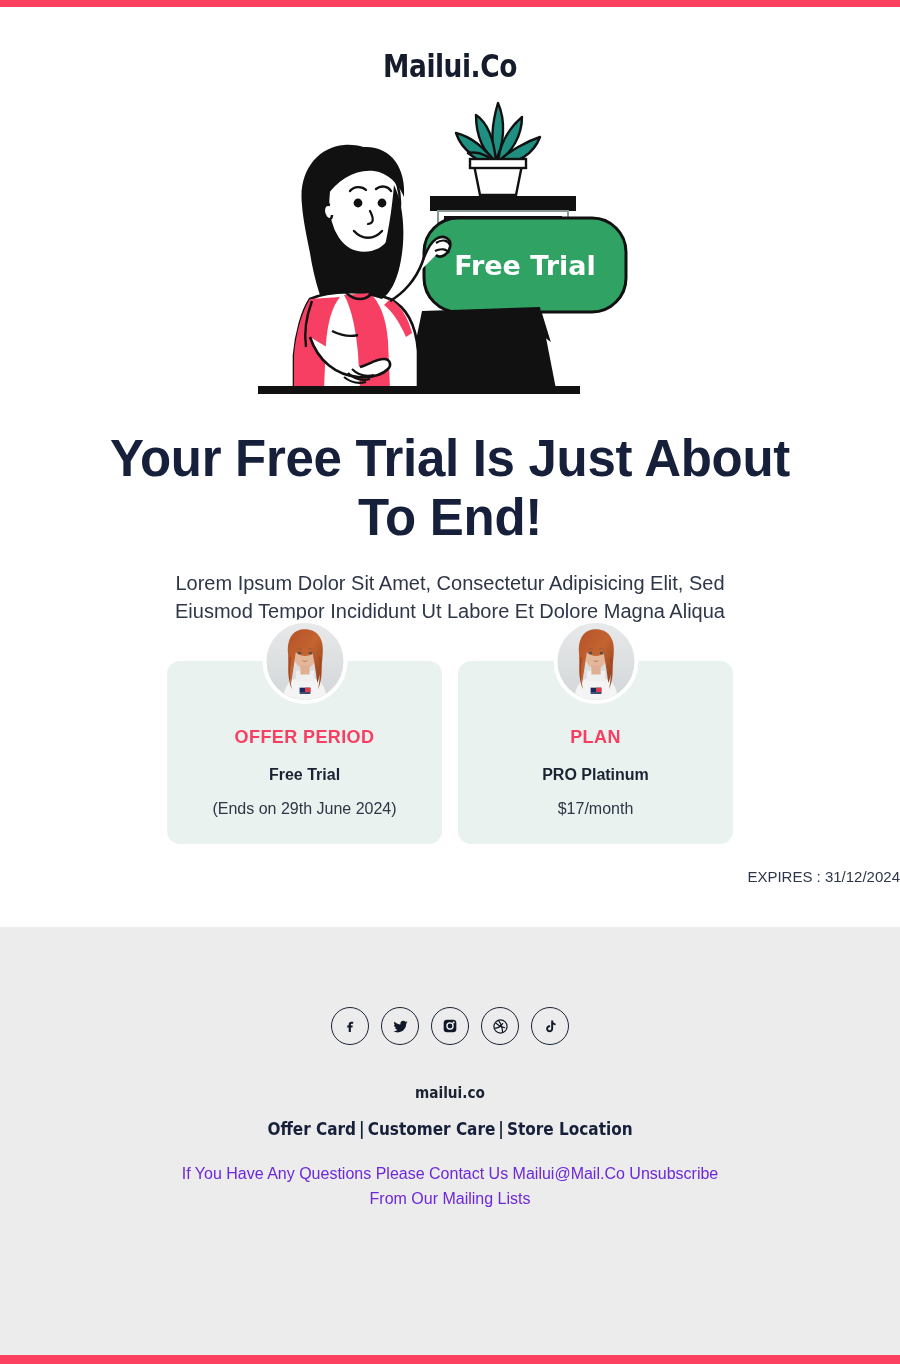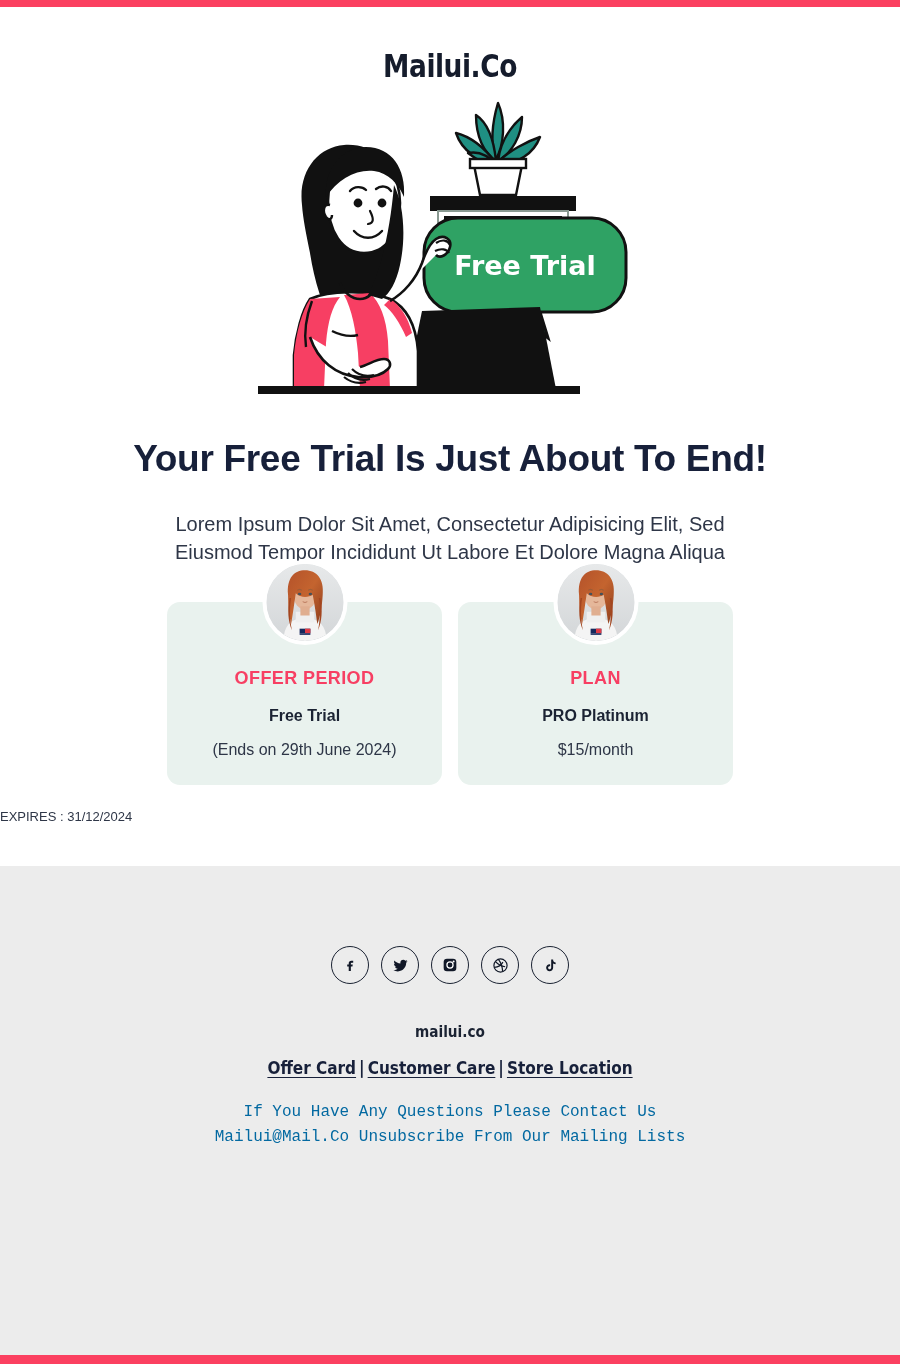--- a/index.html
+++ b/index.html
@@ -26,21 +26,21 @@
     font-family:"DejaVu Sans Condensed","Liberation Sans", sans-serif;
     transform:scaleX(0.92);
   }
 
   .illo-wrap { height:320px; position:relative; margin-top:8px; }
   .illo { position:absolute; left:50%; top:0; transform:translateX(-50%); }
 
   .headline {
     margin-top:16px;
     text-align:center;
-    font-size:37px;
+    font-size:51px;
     line-height:59px;
     font-weight:bold;
     color:#17203a;
     letter-spacing:-0.3px;
     padding:0 110px;
   }
   .subcopy {
     margin-top:22px;
     text-align:center;
     font-size:20px;
@@ -106,22 +106,22 @@
     font-weight:bold;
     letter-spacing:0.2px;
     padding:19px 38px;
     border:none;
     border-radius:30px;
     cursor:pointer;
     font-family:"Liberation Sans", sans-serif;
   }
   .expires {
     margin-top:24px;
-    text-align:left;
-    font-size:13px;
+    text-align:right;
+    font-size:15px;
     color:#2e3647;
   }
 
   
   .footer {
     margin-top:42px;
     background:#ececec;
     flex:1 1 auto;
     padding-top:80px;
     text-align:center;
@@ -146,32 +146,30 @@
   }
   .links {
     margin-top:17px;
     font-size:17px;
     font-weight:bold;
     color:#17203a;
     font-family:"DejaVu Sans Condensed","Liberation Sans", sans-serif;
   }
   .links a {
     color:#17203a;
-    text-decoration:underline;
     text-underline-offset:3px;
     cursor:pointer;
   }
   .links .sep { padding:0 3px; }
   .disclaimer {
     margin-top:22px;
     font-size:16px;
     line-height:25px;
-    color:#0369a1;
+    color:#6d28d9;
     padding:0 175px;
-    font-family:Liberation Mono, monospace;
   }
 </style>
 </head>
 <body>
 
 <div class="page">
 
   <div class="topbar"></div>
 
   <div class="hero">
@@ -325,21 +323,21 @@
               <path d="M54 34 q3 -2 6 0" stroke="#8a5b3d" stroke-width="1" fill="none"></path>
               <path d="M47 49 q3 2 6 0" stroke="#b8765b" stroke-width="1.2" fill="none"></path>
               <rect x="43" y="84" width="14" height="6" fill="#16285c"></rect>
               <rect x="50" y="84" width="7" height="6" fill="#e03b46"></rect>
               <rect x="43" y="90" width="14" height="2" fill="#16285c"></rect>
             </g>
           </svg>
         </div>
         <div class="card-kicker">PLAN</div>
         <div class="card-title">PRO Platinum</div>
-        <div class="card-sub">$15/month</div>
+        <div class="card-sub">$17/month</div>
       </div>
 
     </div>
 
 
     <div class="expires">EXPIRES : 31/12/2024</div>
 
   </div>
 
   <div class="footer">

